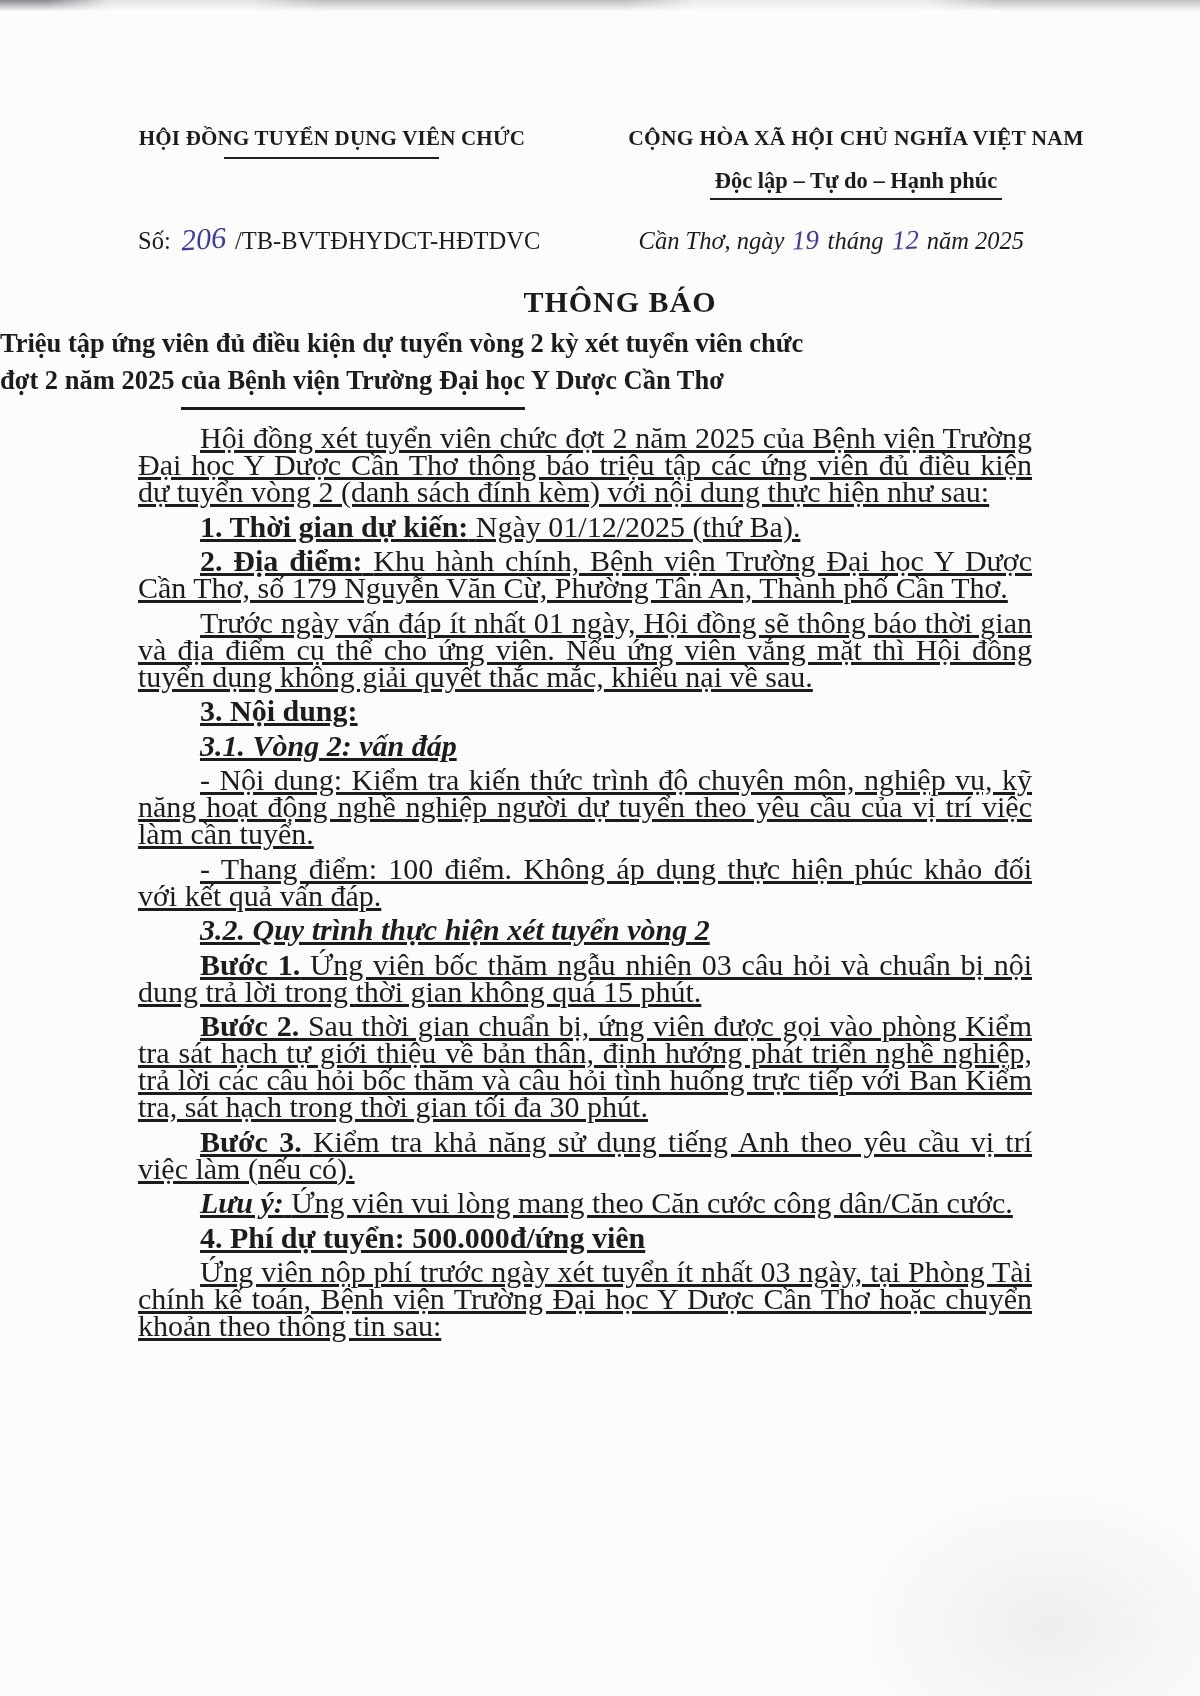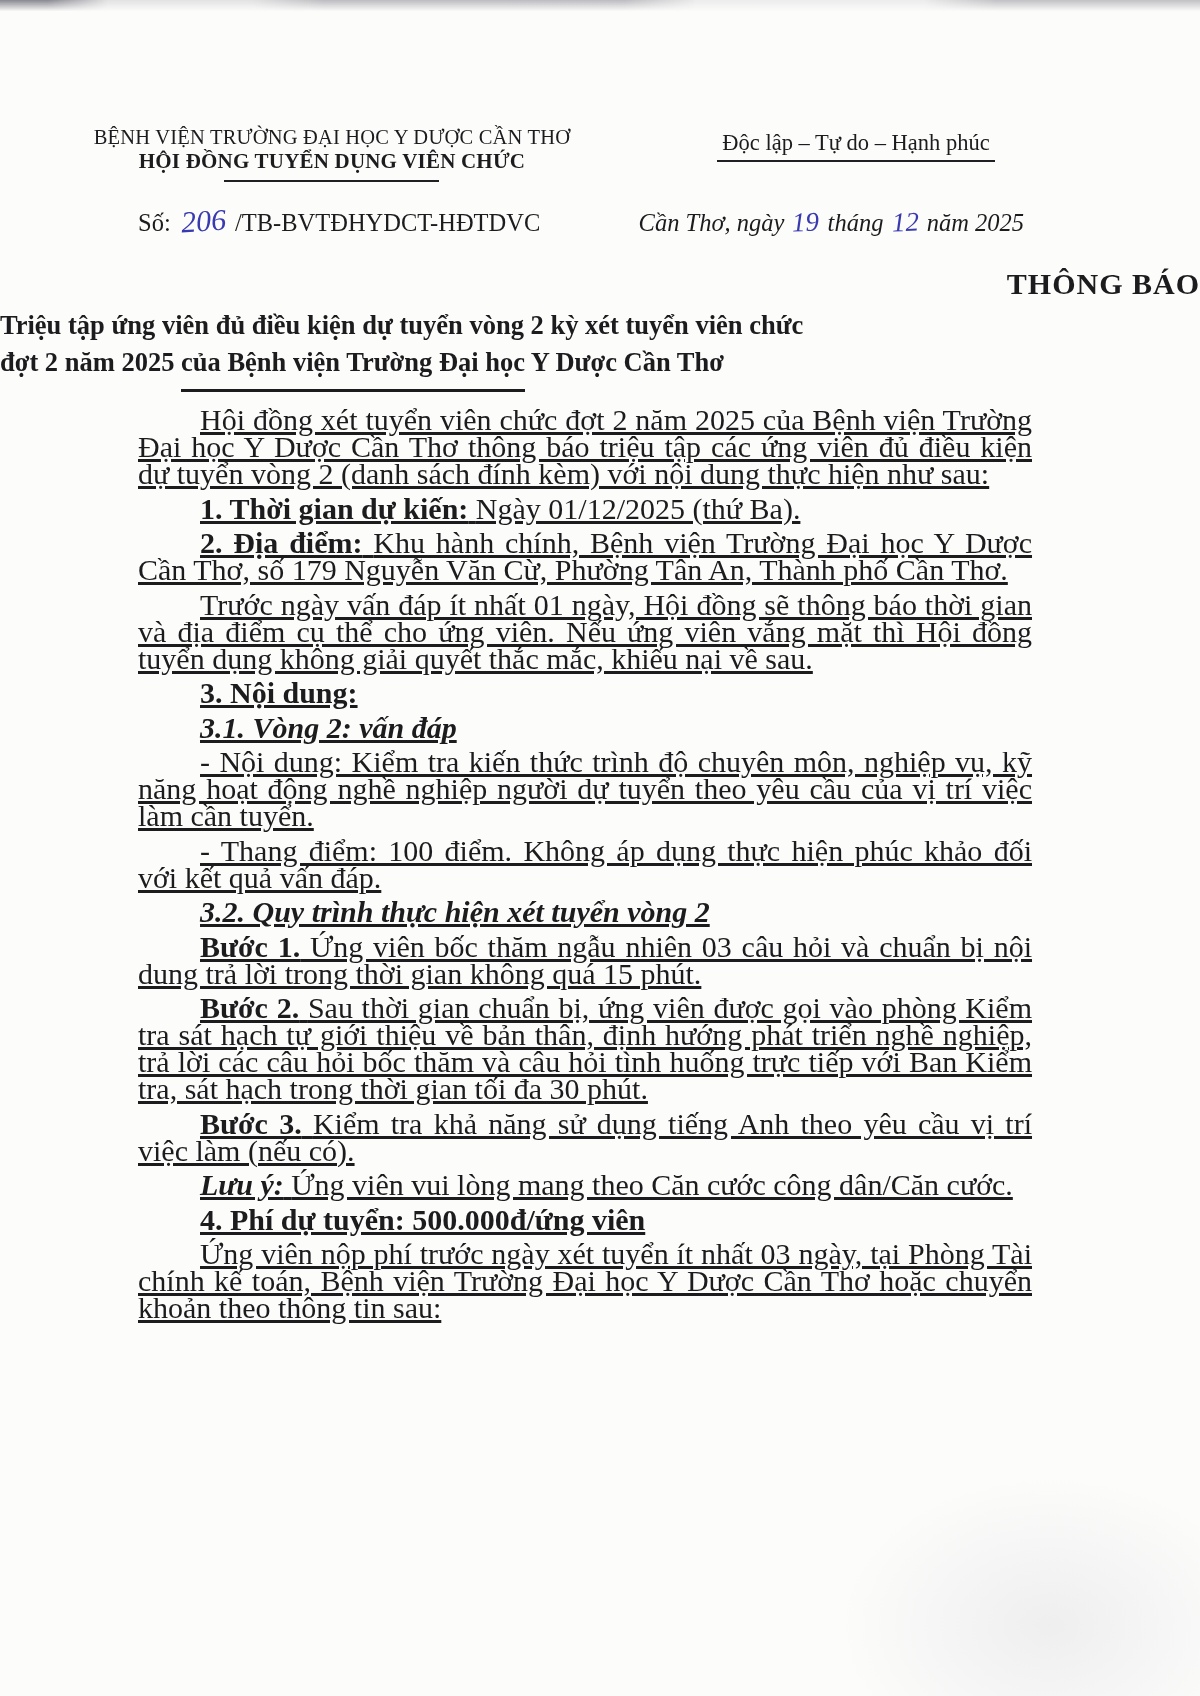--- a/index.html
+++ b/index.html
@@ -26,30 +26,30 @@
     background:radial-gradient(closest-side, rgba(120,120,135,.10), rgba(120,120,135,0));
   }
   
   .header-row { display:flex; padding-top:126px; }
   .header-left { width:545px; margin-left:60px; text-align:center; }
   .header-right { width:505px; margin-left:auto; margin-right:92px; text-align:center; }
   .org1 { font-size:20.5px; letter-spacing:.2px; }
   .org2 { font-size:21px; font-weight:bold; margin-top:0; letter-spacing:.2px; }
   .rule-left { width:215px; margin:6px auto 0; border-bottom:2.5px solid #202024; }
   .nat1 { font-size:21.5px; font-weight:bold; letter-spacing:.3px; }
-  .nat2 { display:inline-block; font-size:22.5px; font-weight:normal; margin-top:4px;
+  .nat2 { display:inline-block; font-size:22.5px; font-weight:bold; margin-top:17px;
           padding:0 5px 4px; border-bottom:2.5px solid #202024; }
   .meta-row { display:flex; margin-top:24px; align-items:baseline; }
   .doc-number { margin-left:138px; font-size:24.5px; white-space:nowrap; }
   .date-line { margin-left:auto; margin-right:176px; font-size:24.5px; font-style:italic; white-space:nowrap; }
   .hand { color:#3a3ab0; font-style:italic; display:inline-block; line-height:1; vertical-align:baseline; }
   .hand-num { font-size:30px; transform:rotate(-4deg); margin:0 3px 0 4px; }
   .hand-date { font-size:27px; transform:rotate(-2deg); margin:0 2px; }
   
-  .doc-heading { text-align:right; font-size:30px; font-weight:bold; margin-top:30px; letter-spacing:1px;padding-left:40px; }
+  .doc-heading { text-align:center; font-size:30px; font-weight:bold; margin-top:30px; letter-spacing:1px;padding-left:40px; }
   .doc-subtitle { text-align:left; font-size:26.5px; font-weight:bold; line-height:37px; margin-top:6px; }
   .u { border-bottom:3px solid #1c1c1e; padding-bottom:12px; }
   
   .body-text { margin:25px 168px 0 138px; }
   .body-text p {
     font-size:30px; line-height:27px;
     text-align:justify; text-indent:62px;
     margin:0 0 7.5px 0;
     text-decoration:underline;
   }
@@ -58,25 +58,25 @@
 </style>
 </head>
 <body>
 
 <div class="page">
   <div class="scan-edge-top"></div>
   <div class="scan-shade-bottom"></div>
 
   <div class="header-row">
     <div class="header-left">
-      <div class="org1">BỆNH VIỆN TRƯỜNG ĐẠI HỌC Y DƯỢC CẦN THƠ</div>
       <div class="org2">HỘI ĐỒNG TUYỂN DỤNG VIÊN CHỨC</div>
       <div class="rule-left"></div>
     </div>
     <div class="header-right">
+      <div class="nat1">CỘNG HÒA XÃ HỘI CHỦ NGHĨA VIỆT NAM</div>
       <div><span class="nat2">Độc lập – Tự do – Hạnh phúc</span></div>
     </div>
   </div>
 
   <div class="meta-row">
     <div class="doc-number">
       <span>Số:</span>
       <span class="hand hand-num">206</span>
       <span>/TB-BVTĐHYDCT-HĐTDVC</span>
     </div>

